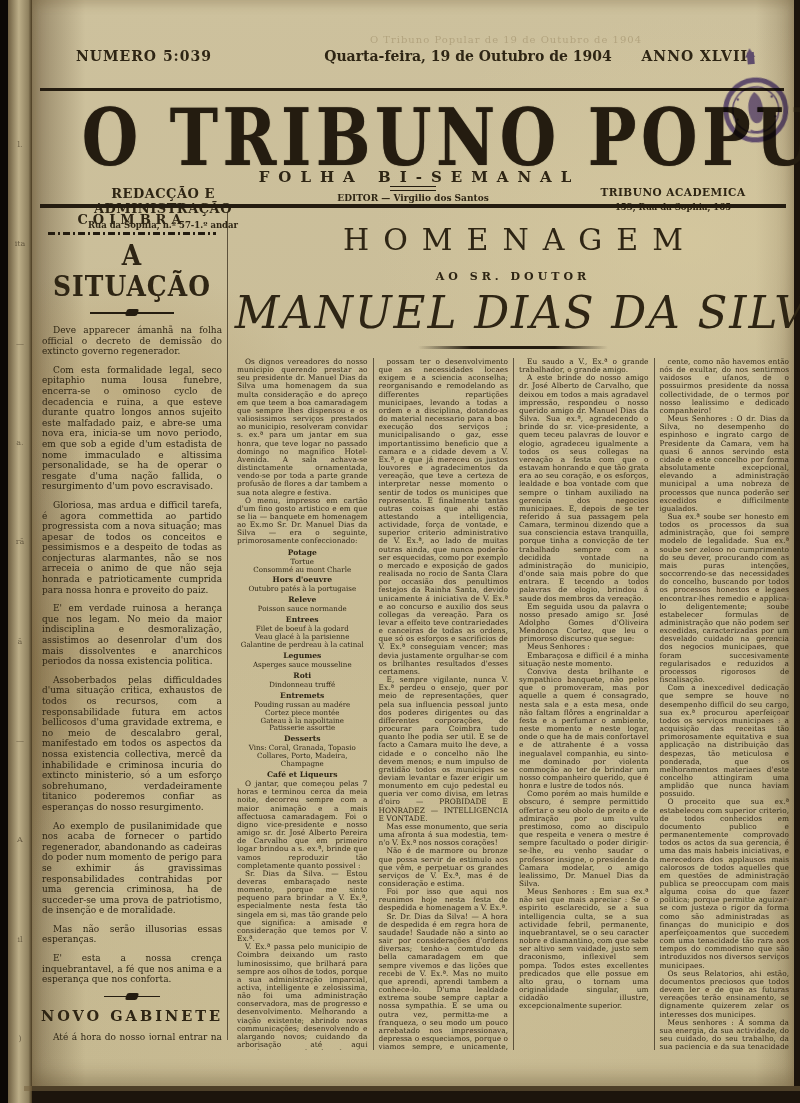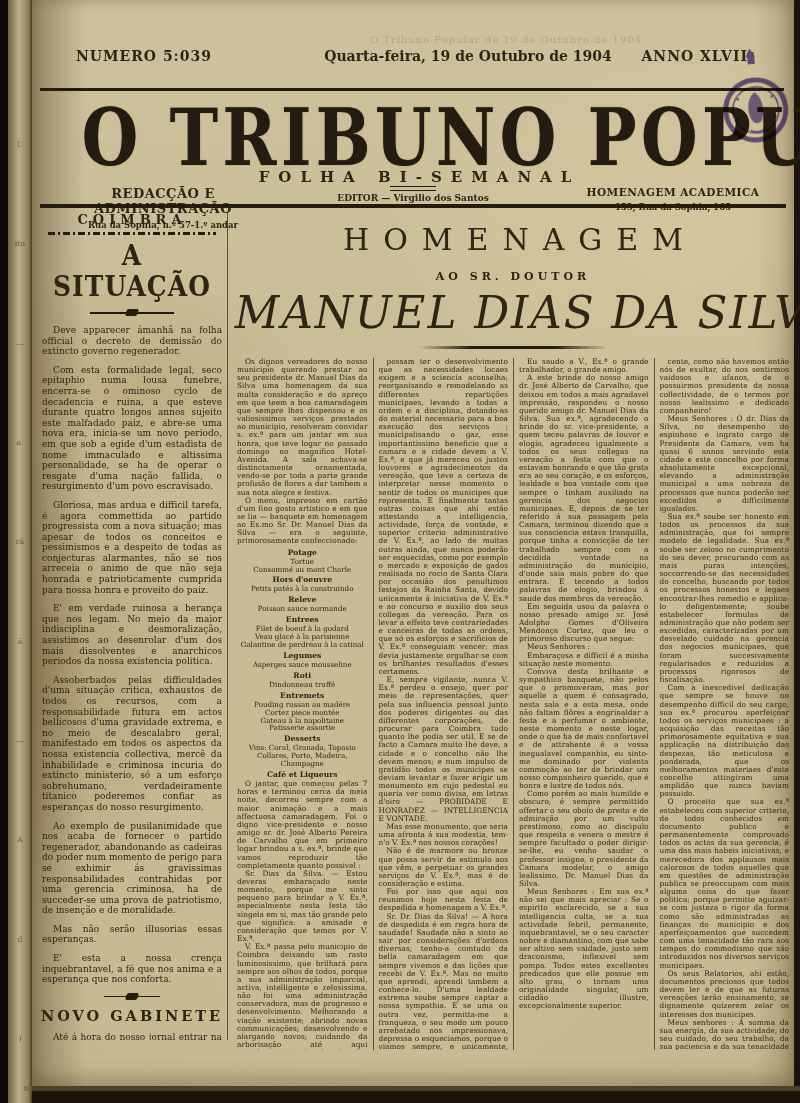--- a/index.html
+++ b/index.html
@@ -117,21 +117,21 @@
     </div>
     <div class="folha">FOLHA BI-SEMANAL</div>
 
     <div class="admin">
       <div class="admin-label">REDACÇÃO E ADMINISTRAÇÃO</div>
       <div class="admin-addr">Rua da Sophia, n.º 57-1.º andar</div>
     </div>
     <div class="editor-rule"></div>
     <div class="editor">EDITOR — Virgilio dos Santos</div>
     <div class="press">
-      <div class="press-label">HOMENAGEM ACADEMICA</div>
+      <div class="press-label">TRIBUNO ACADEMICA</div>
       <div class="press-addr">153, Rua da Sophia, 165</div>
     </div>
     <div class="rule rule2"></div>
 
     <div class="stamp">
       <svg width="74" height="106" viewBox="0 0 74 106">
         <g stroke="#5e49a2" fill="none">
           <rect x="33" y="4" width="7" height="12" fill="#5e49a2" stroke="none"></rect>
           <path d="M36 0 l5 9 h-10 z" fill="#5e49a2" stroke="none"></path>
           <circle cx="37" cy="62" r="30" stroke-width="5"></circle>
@@ -179,21 +179,21 @@
       <div class="headline">MANUEL DIAS DA SILVA</div>
       <div class="orn-taper"></div>
       <div class="cols">
         <div class="col">
             <p class="blk-p">Os dignos vereadores do nosso municipio querendo prestar ao seu presidente dr. Manuel Dias da Silva uma homenagem da sua multa consideração e do apreço em que teem a boa camaradagem que sempre lhes dispensou e os valiosissimos serviços prestados ao municipio, resolveram convidar s. ex.ª para um jantar em sua honra, que teve logar no passado domingo no magnifico Hotel-Avenida. A sala achava-se distinctamente ornamentada, vendo-se por toda a parte grande profusão de flores a dar tambem a sua nota alegre e festiva.</p>
             <p class="blk-p">O menu, impresso em cartão d'um fino gosto artistico e em que se lia — banquete em homenagem ao Ex.mo Sr. Dr. Manuel Dias da Silva — era o seguinte, primorosamente confeccionado:</p>
             <p class="blk-mh">Potage</p>
             <p class="blk-mi">Tortue</p>
             <p class="blk-mi">Consommé au mont Charle</p>
             <p class="blk-mh">Hors d'oeuvre</p>
-            <p class="blk-mi">Petits patés à la construindo</p>
+            <p class="blk-mi">Outubro patés à la portugaise</p>
             <p class="blk-mh">Releve</p>
             <p class="blk-mi">Poisson sauce normande</p>
             <p class="blk-mh">Entrees</p>
             <p class="blk-mi">Filet de boeuf à la godard</p>
             <p class="blk-mi">Veau glacé à la parisienne</p>
             <p class="blk-mi">Galantine de perdreau à la catinal</p>
             <p class="blk-mh">Legumes</p>
             <p class="blk-mi">Asperges sauce mousseline</p>
             <p class="blk-mh">Roti</p>
             <p class="blk-mi">Dindonneau truffé</p>

